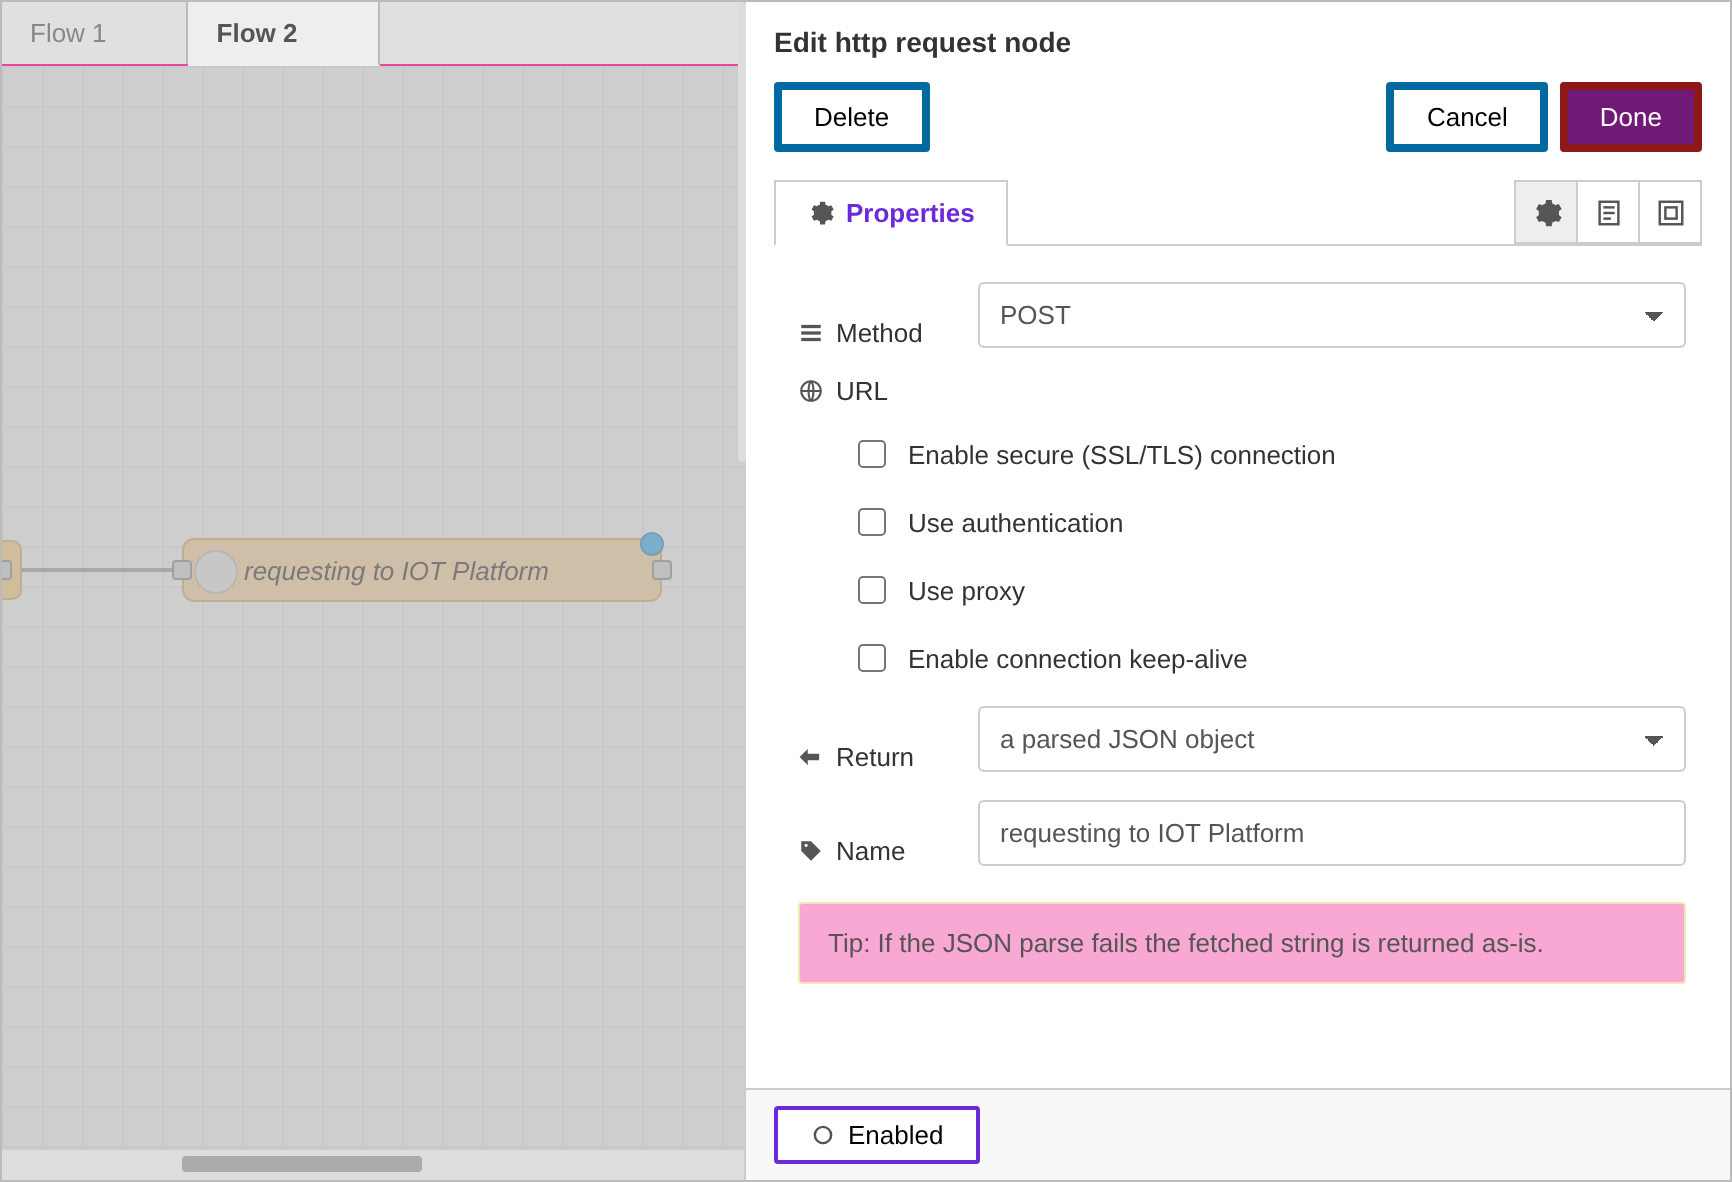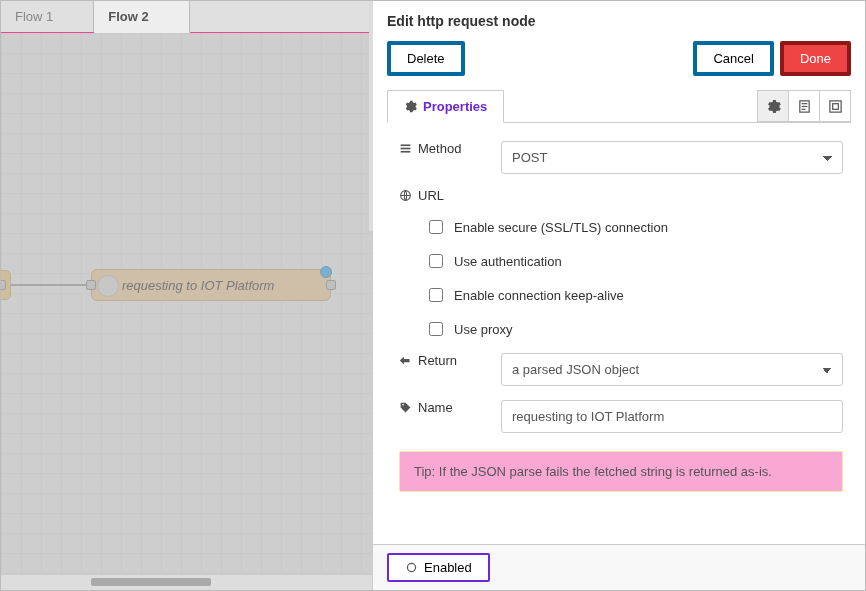--- a/index.html
+++ b/index.html
@@ -21,30 +21,30 @@
 .main-node .port.out{right:-6px;}
 .main-node .blue-dot{position:absolute;right:-2px;top:-4px;width:12px;height:12px;border-radius:50%;background:#3aa9e8;border:1px solid #2a88c0;}
 .scroll-h{height:16px;background:#ddd;border-top:1px solid #ccc;position:relative;}
 .scroll-thumb{position:absolute;left:90px;top:3px;width:120px;height:8px;background:#aaa;border-radius:2px;}
 
 
 .panel{flex:1;background:#fff;display:flex;flex-direction:column;position:relative;}
 .panel-header{font-weight:bold;font-size:14px;padding:12px 14px 12px;color:#333;}
 .panel-toolbar{display:flex;justify-content:space-between;padding:0 14px 14px;}
 .btn{border:4px solid #0369a1;background:#fff;padding:6px 16px;font-size:13px;cursor:pointer;border-radius:2px;}
-.btn.primary{background:#ef4444;color:#fff;border-color:#8e1717;}
+.btn.primary{background:#701a75;color:#fff;border-color:#8e1717;}
 .toolbar-right{display:flex;gap:6px;}
 .tab-strip{display:flex;align-items:stretch;border-bottom:1px solid #ccc;margin:0 14px;position:relative;}
 .prop-tab{display:flex;align-items:center;gap:6px;padding:8px 16px;border:1px solid #ccc;border-bottom:1px solid #fff;margin-bottom:-1px;font-weight:bold;font-size:13px;color:#6d28d9;}
 .spacer{flex:1;}
 .icon-tabs{display:flex;gap:0;align-items:stretch;}
 .icon-tab{width:32px;border:1px solid #ccc;display:flex;align-items:center;justify-content:center;margin-left:-1px;cursor:pointer;background:#fff;}
 .icon-tab.first{background:#eee;}
 .form{padding:18px 22px 12px 26px;display:flex;flex-direction:column;gap:14px;overflow:auto;flex:1;position:relative;}
-.form-row{display:flex;align-items:flex-start;gap:12px;}
+.form-row{display:flex;align-items:flex-end;}
 .form-label{width:90px;display:flex;align-items:center;gap:6px;font-size:13px;color:#333;}
 .input,.select{flex:1;height:33px;border:1px solid #ccc;border-radius:3px;padding:0 10px;font-size:13px;color:#555;background:#fff;}
 .select{appearance:none;background-image:linear-gradient(45deg,transparent 50%,#555 50%),linear-gradient(135deg,#555 50%,transparent 50%);background-position:calc(100% - 15px) 14px,calc(100% - 10px) 14px;background-size:5px 5px,5px 5px;background-repeat:no-repeat;}
 .check-row{display:flex;align-items:center;gap:8px;padding-left:26px;font-size:13px;color:#333;}
 .check-row input{width:14px;height:14px;}
 .tip{margin-top:4px;border:1px solid #efe8b0;background:#f9a8d4;padding:12px 14px;font-size:13px;color:#555;border-radius:2px;}
 .panel-footer{border-top:1px solid #ccc;padding:8px 14px;background:#f8f8f8;}
 .enabled-btn{display:inline-flex;align-items:center;gap:6px;border:2px solid #6d28d9;background:#fff;padding:5px 16px;font-size:13px;border-radius:2px;}
 .gutter{position:absolute;left:-4px;top:0;width:4px;background:#ddd;height:230px;border-radius:3px;}
 
@@ -157,25 +157,25 @@
       <label class="check-row">
         <input type="checkbox" style="">
         <span>Enable secure (SSL/TLS) connection</span>
       </label>
       <label class="check-row">
         <input type="checkbox" style="">
         <span>Use authentication</span>
       </label>
       <label class="check-row">
         <input type="checkbox" style="">
+        <span>Use proxy</span>
+      </label>
+      <label class="check-row">
+        <input type="checkbox" style="">
         <span>Enable connection keep-alive</span>
-      </label>
-      <label class="check-row">
-        <input type="checkbox" style="">
-        <span>Use proxy</span>
       </label>
 
       <div class="form-row">
         <div class="form-label">
           <span>
               <svg viewBox="0 0 16 16" fill="#555">
                 <path d="M6 3 1 8l5 5V10h7V6H6z"></path>
               </svg>
             </span>
           <span>Return</span>

